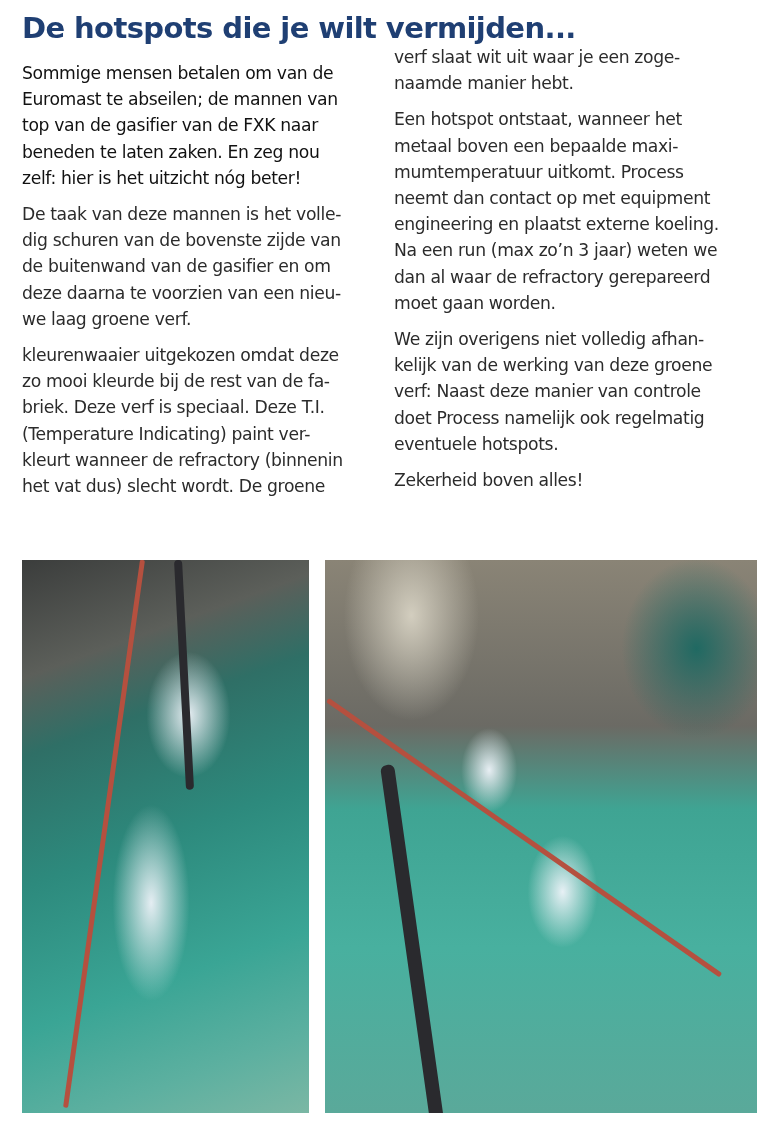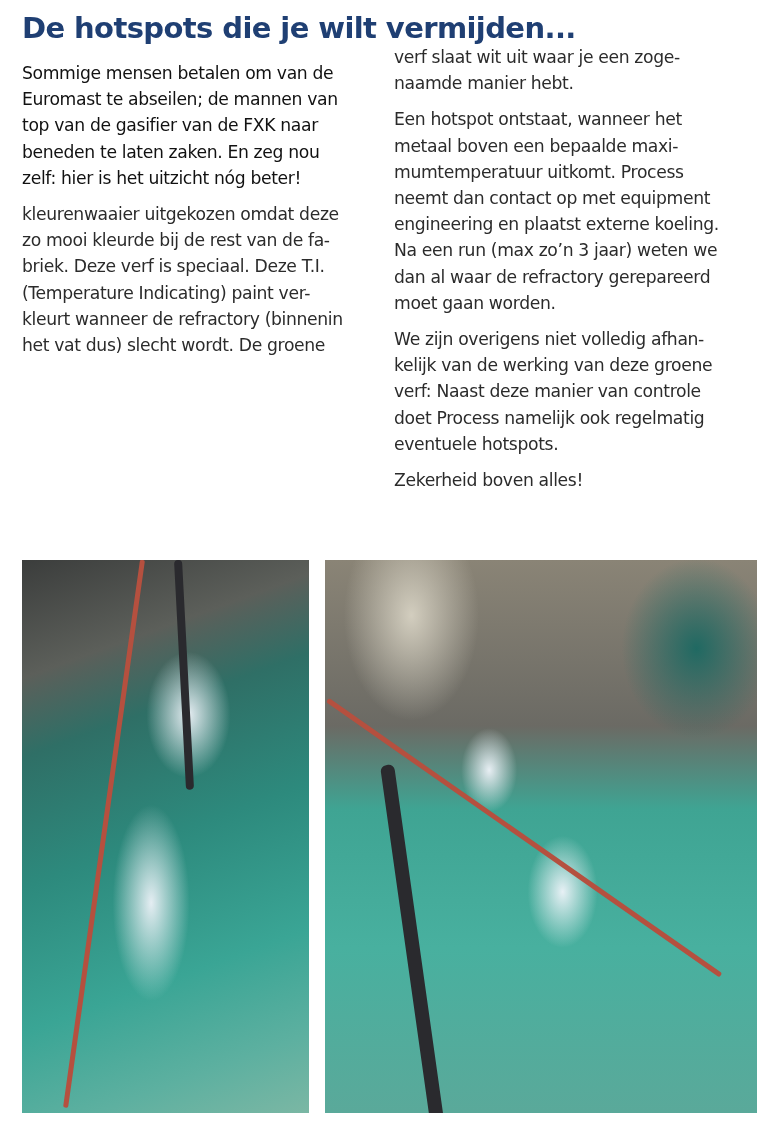--- a/index.html
+++ b/index.html
@@ -36,20 +36,27 @@
 
 <h1 class="title">De hotspots die je wilt vermijden...</h1>
 
 <div class="col col-left">
   <p class="lead">
     <span class="line">Sommige mensen betalen om van de</span>
     <span class="line">Euromast te abseilen; de mannen van</span>
     <span class="line">top van de gasifier van de FXK naar</span>
     <span class="line">beneden te laten zaken. En zeg nou</span>
     <span class="line">zelf: hier is het uitzicht nóg beter!</span>
+  </p>
+  <p>
+    <span class="line">De taak van deze mannen is het volle-</span>
+    <span class="line">dig schuren van de bovenste zijde van</span>
+    <span class="line">de buitenwand van de gasifier en om</span>
+    <span class="line">deze daarna te voorzien van een nieu-</span>
+    <span class="line">we laag groene verf.</span>
   </p>
   <p>
     <span class="line">kleurenwaaier uitgekozen omdat deze</span>
     <span class="line">zo mooi kleurde bij de rest van de fa-</span>
     <span class="line">briek. Deze verf is speciaal. Deze T.I.</span>
     <span class="line">(Temperature Indicating) paint ver-</span>
     <span class="line">kleurt wanneer de refractory (binnenin</span>
     <span class="line">het vat dus) slecht wordt. De groene</span>
   </p>
 </div>

